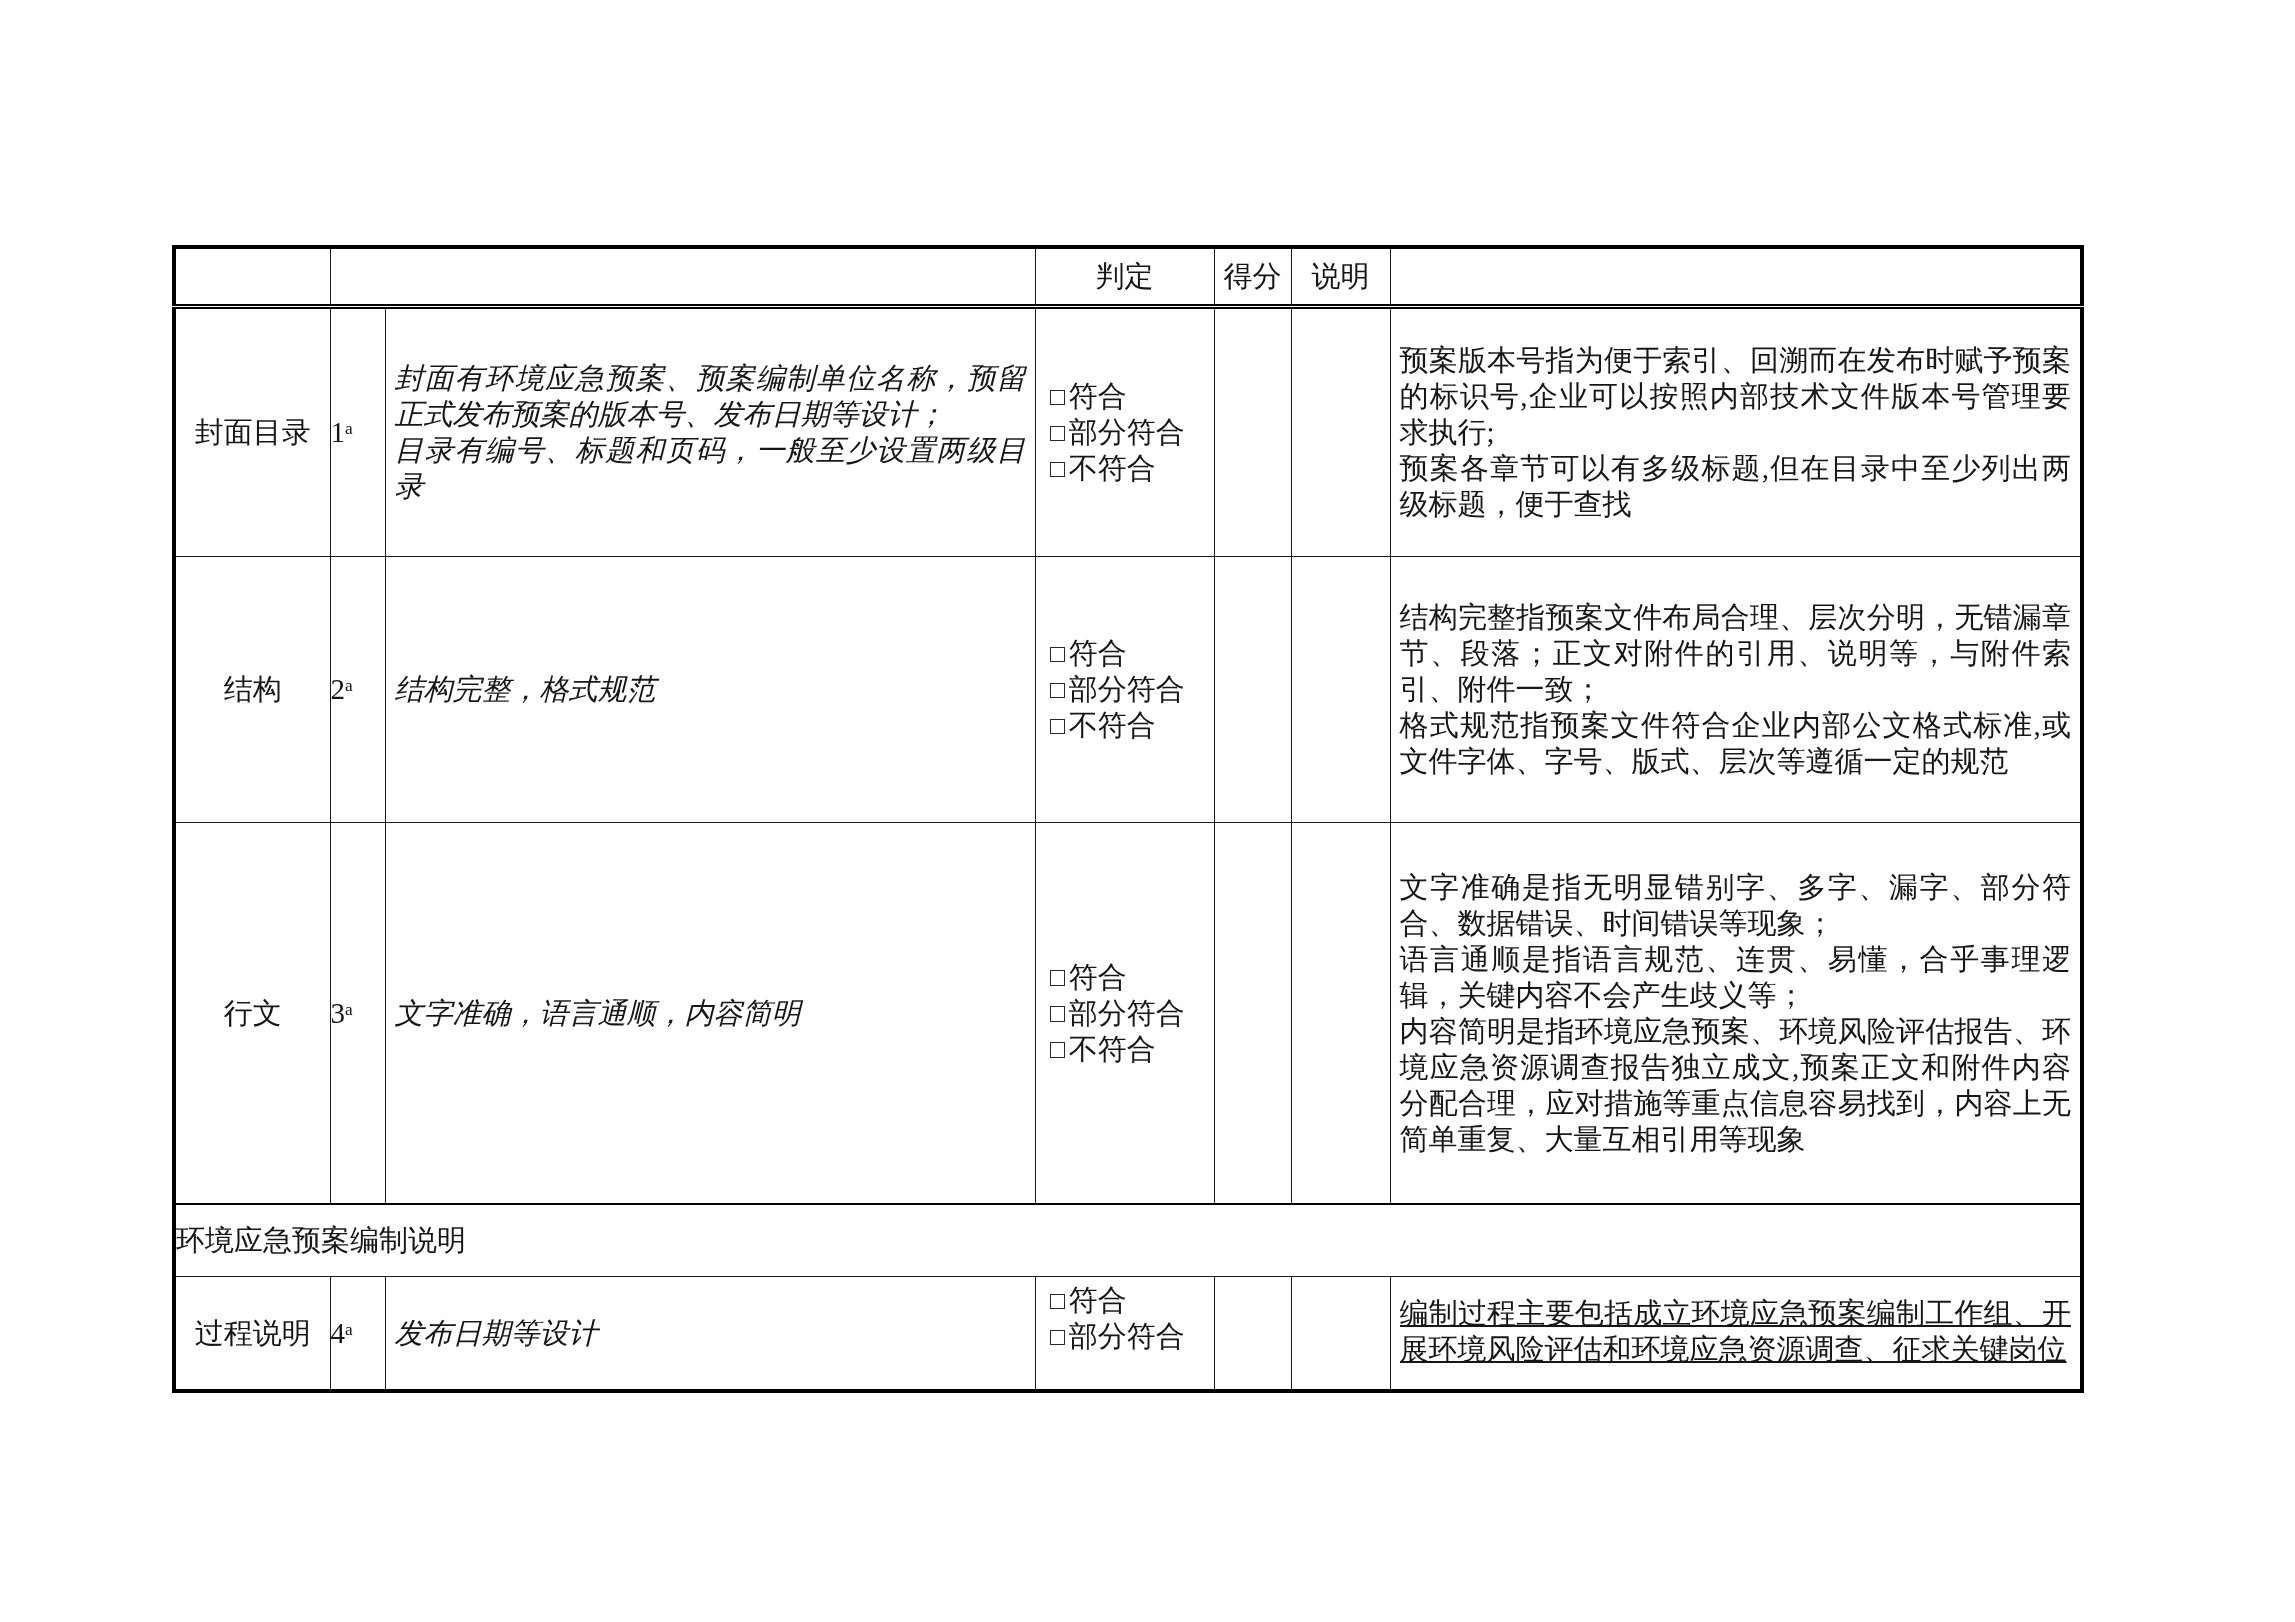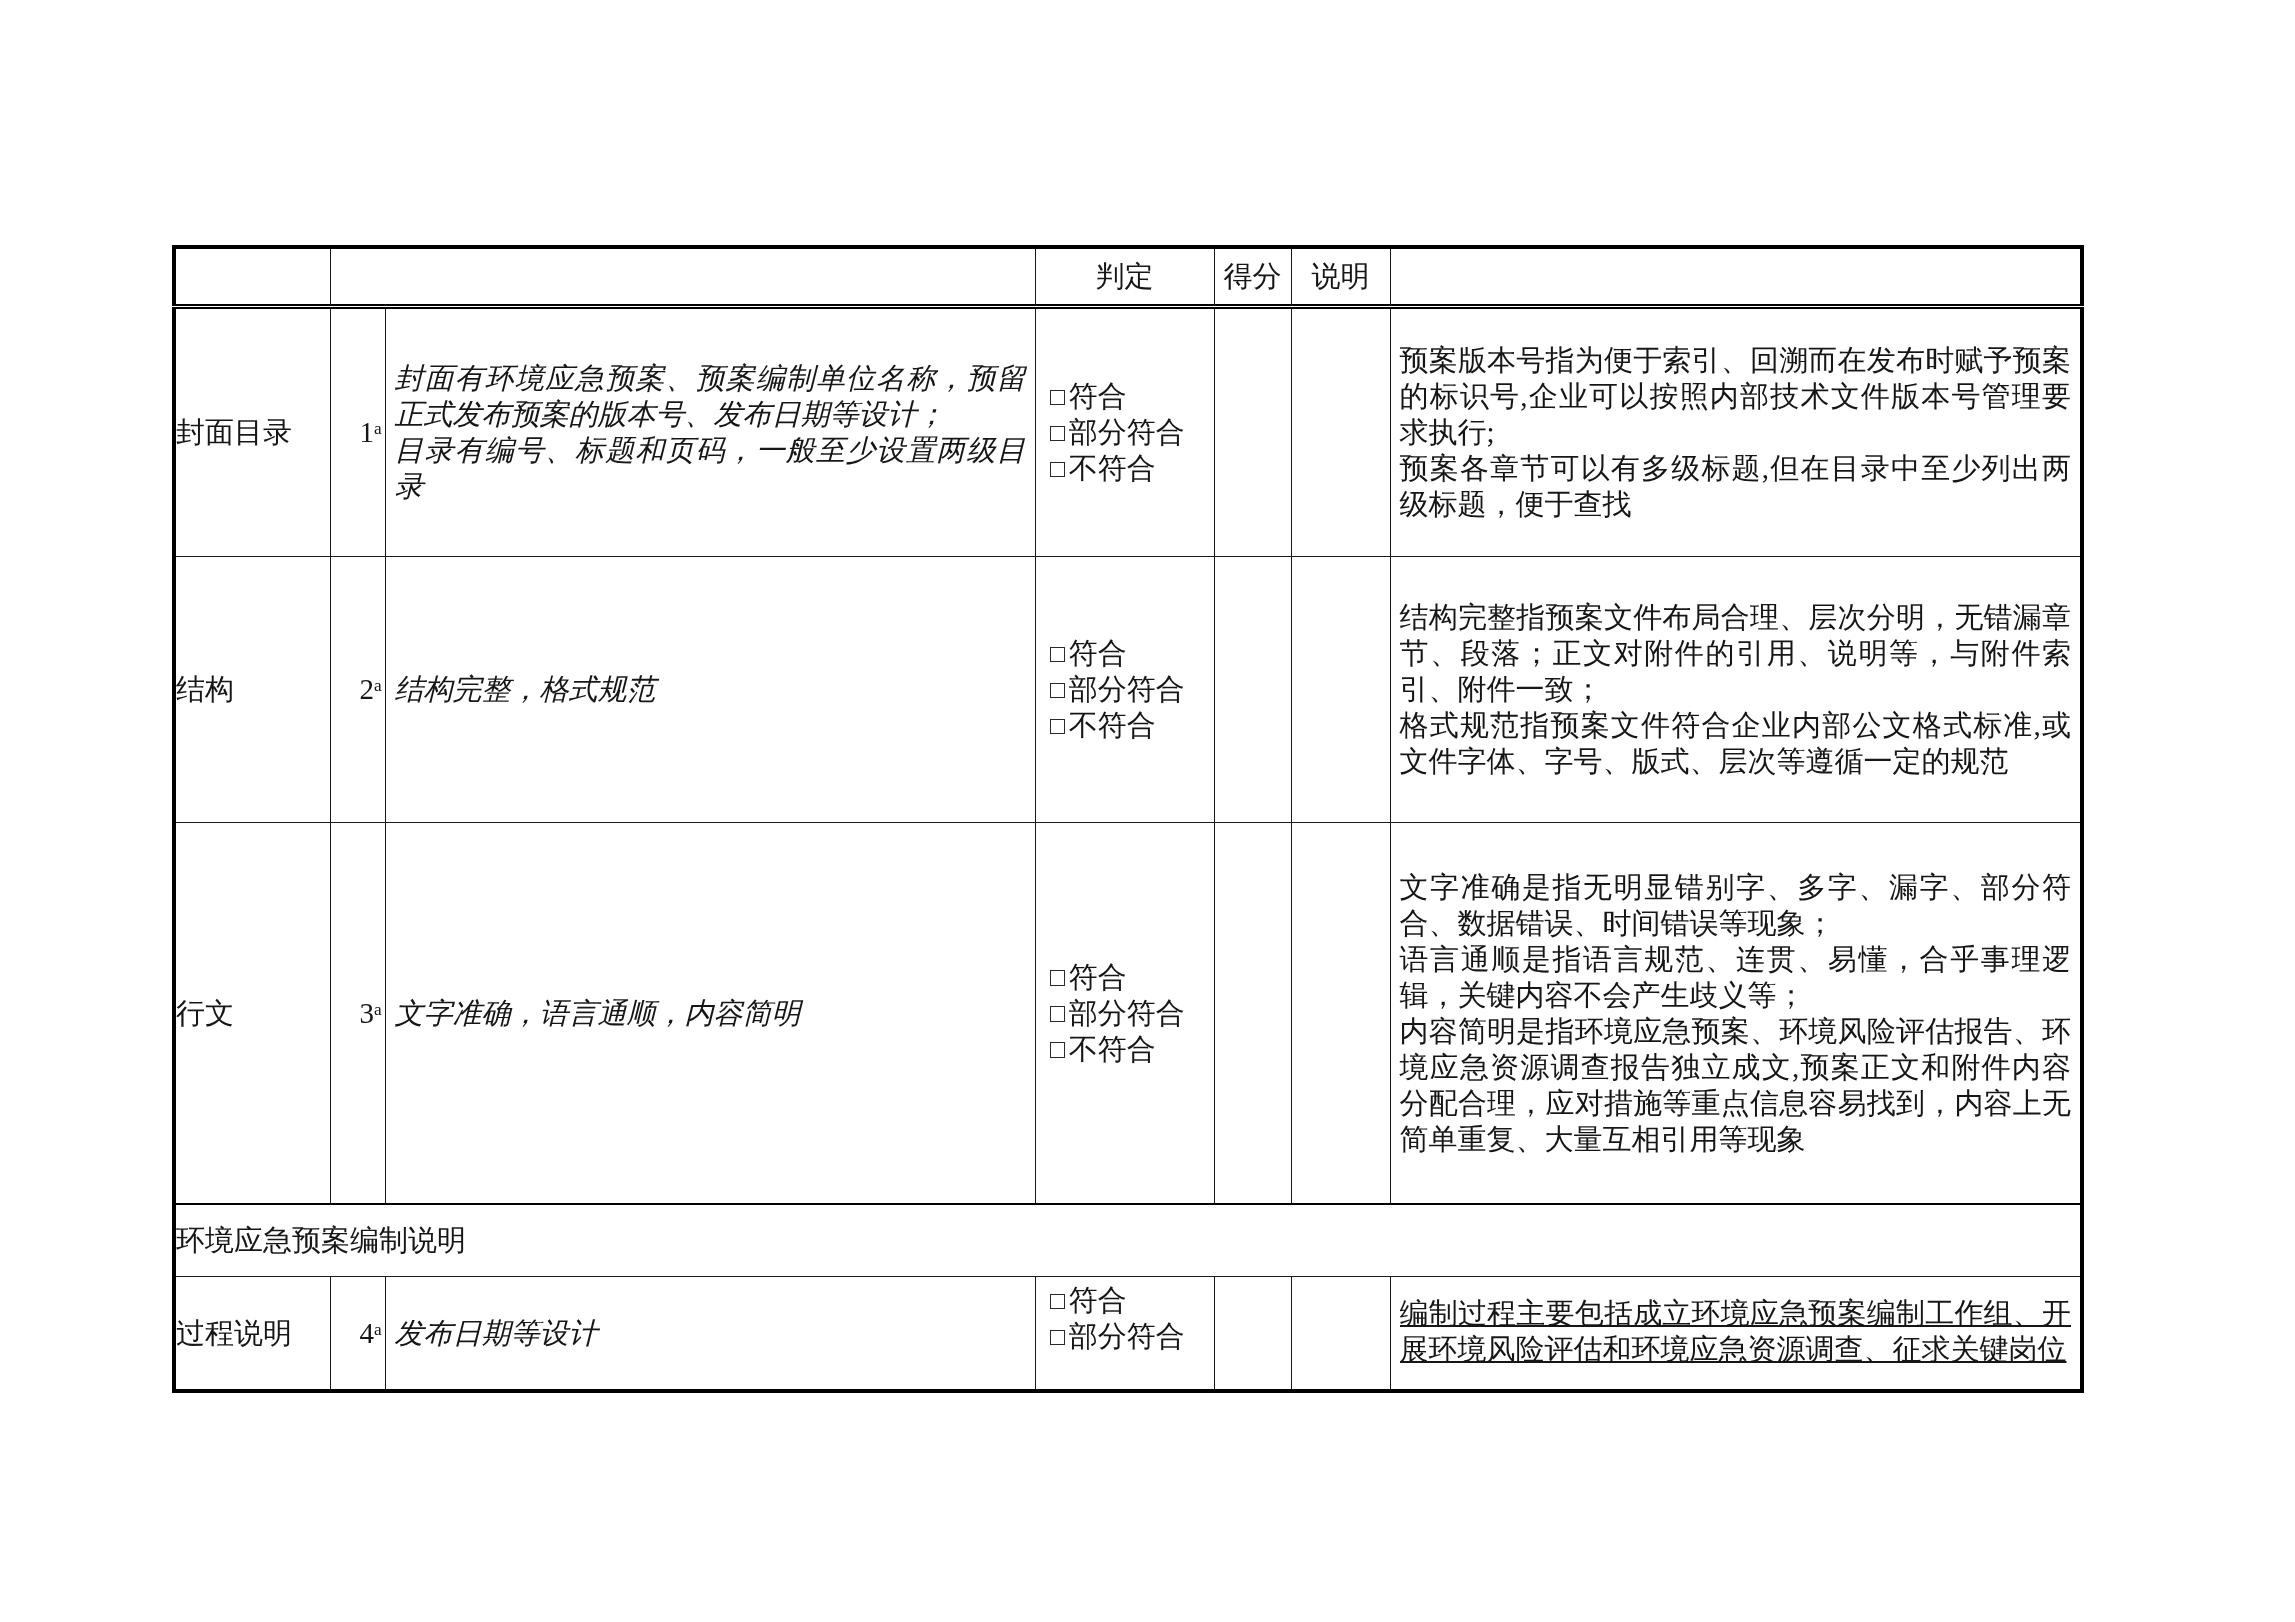--- a/index.html
+++ b/index.html
@@ -14,22 +14,22 @@
   }
   td{
     border:1.8px solid #1a1a1a;
     vertical-align:middle;
     font-size:29px;line-height:36px;
     padding:0;overflow:hidden;word-break:break-all;
   }
   thead td{border-bottom:5.5px double #000;text-align:center;}
   .c-cat{width:156px}.c-num{width:55px}.c-desc{width:650px}
   .c-judg{width:179px}.c-score{width:77px}.c-note{width:99px}.c-rem{width:692px}
-  .cell-cat{margin-top:37px;}
-  .cell-num{text-align:center;padding-left:26px;}
+  .cell-cat{text-align:center;margin-top:37px;}
+  .cell-num{}
   .cell-num sup{font-size:17.3px;line-height:0;vertical-align:8.2px;}
   .cell-desc{text-align:justify;text-justify:inter-character;padding:0 9px;font-style:italic;}
   .cell-rem{text-align:justify;text-justify:inter-character;padding:16px 9px;}
   .cell-judg{padding-left:14px;}
   .opt{white-space:nowrap;}
   .cb{
     display:inline-block;width:13.6px;height:13.6px;border:1.8px solid #2a2a2a;
     margin-right:3.6px;vertical-align:0.9px;background:#fff;
   }
   tr.section-row td{

